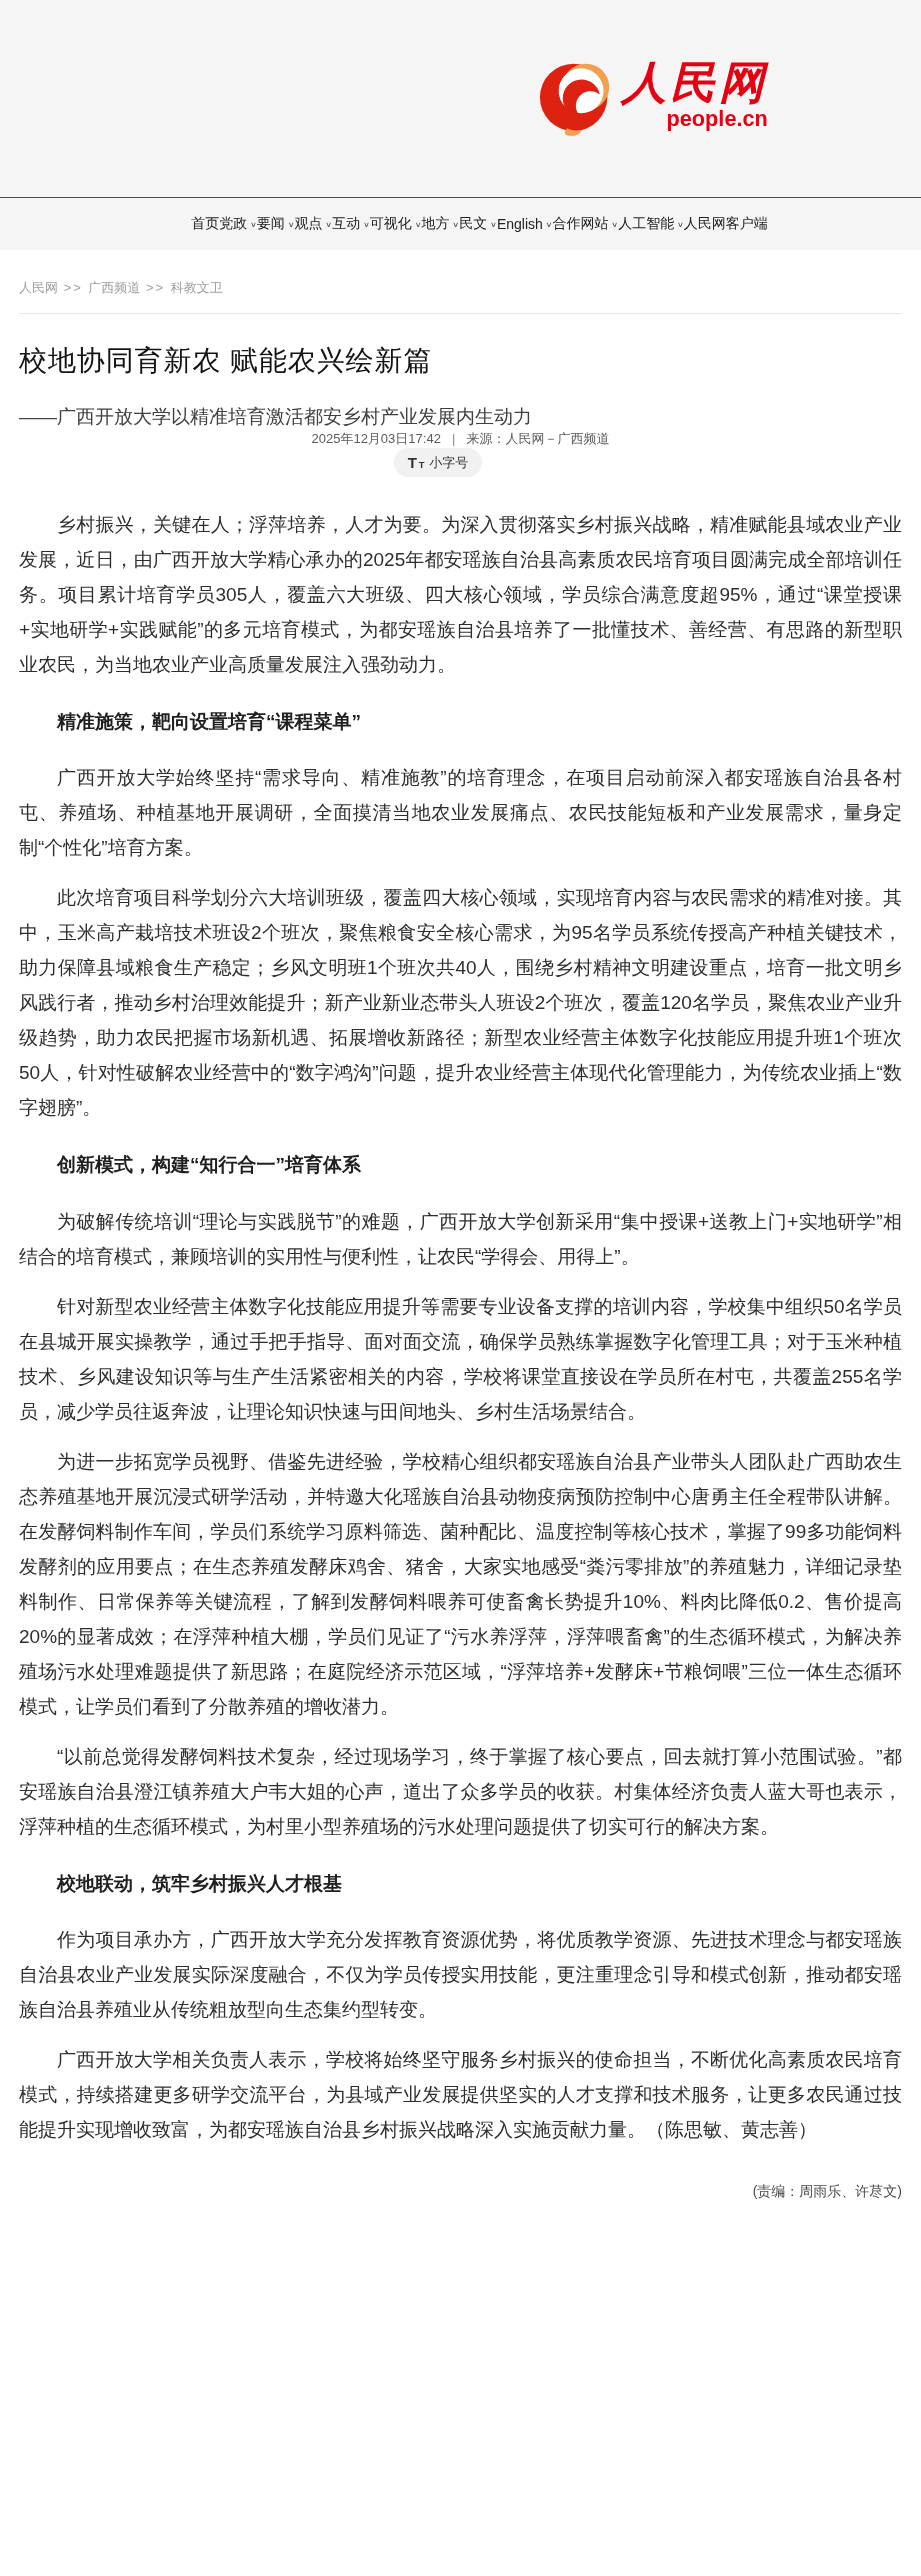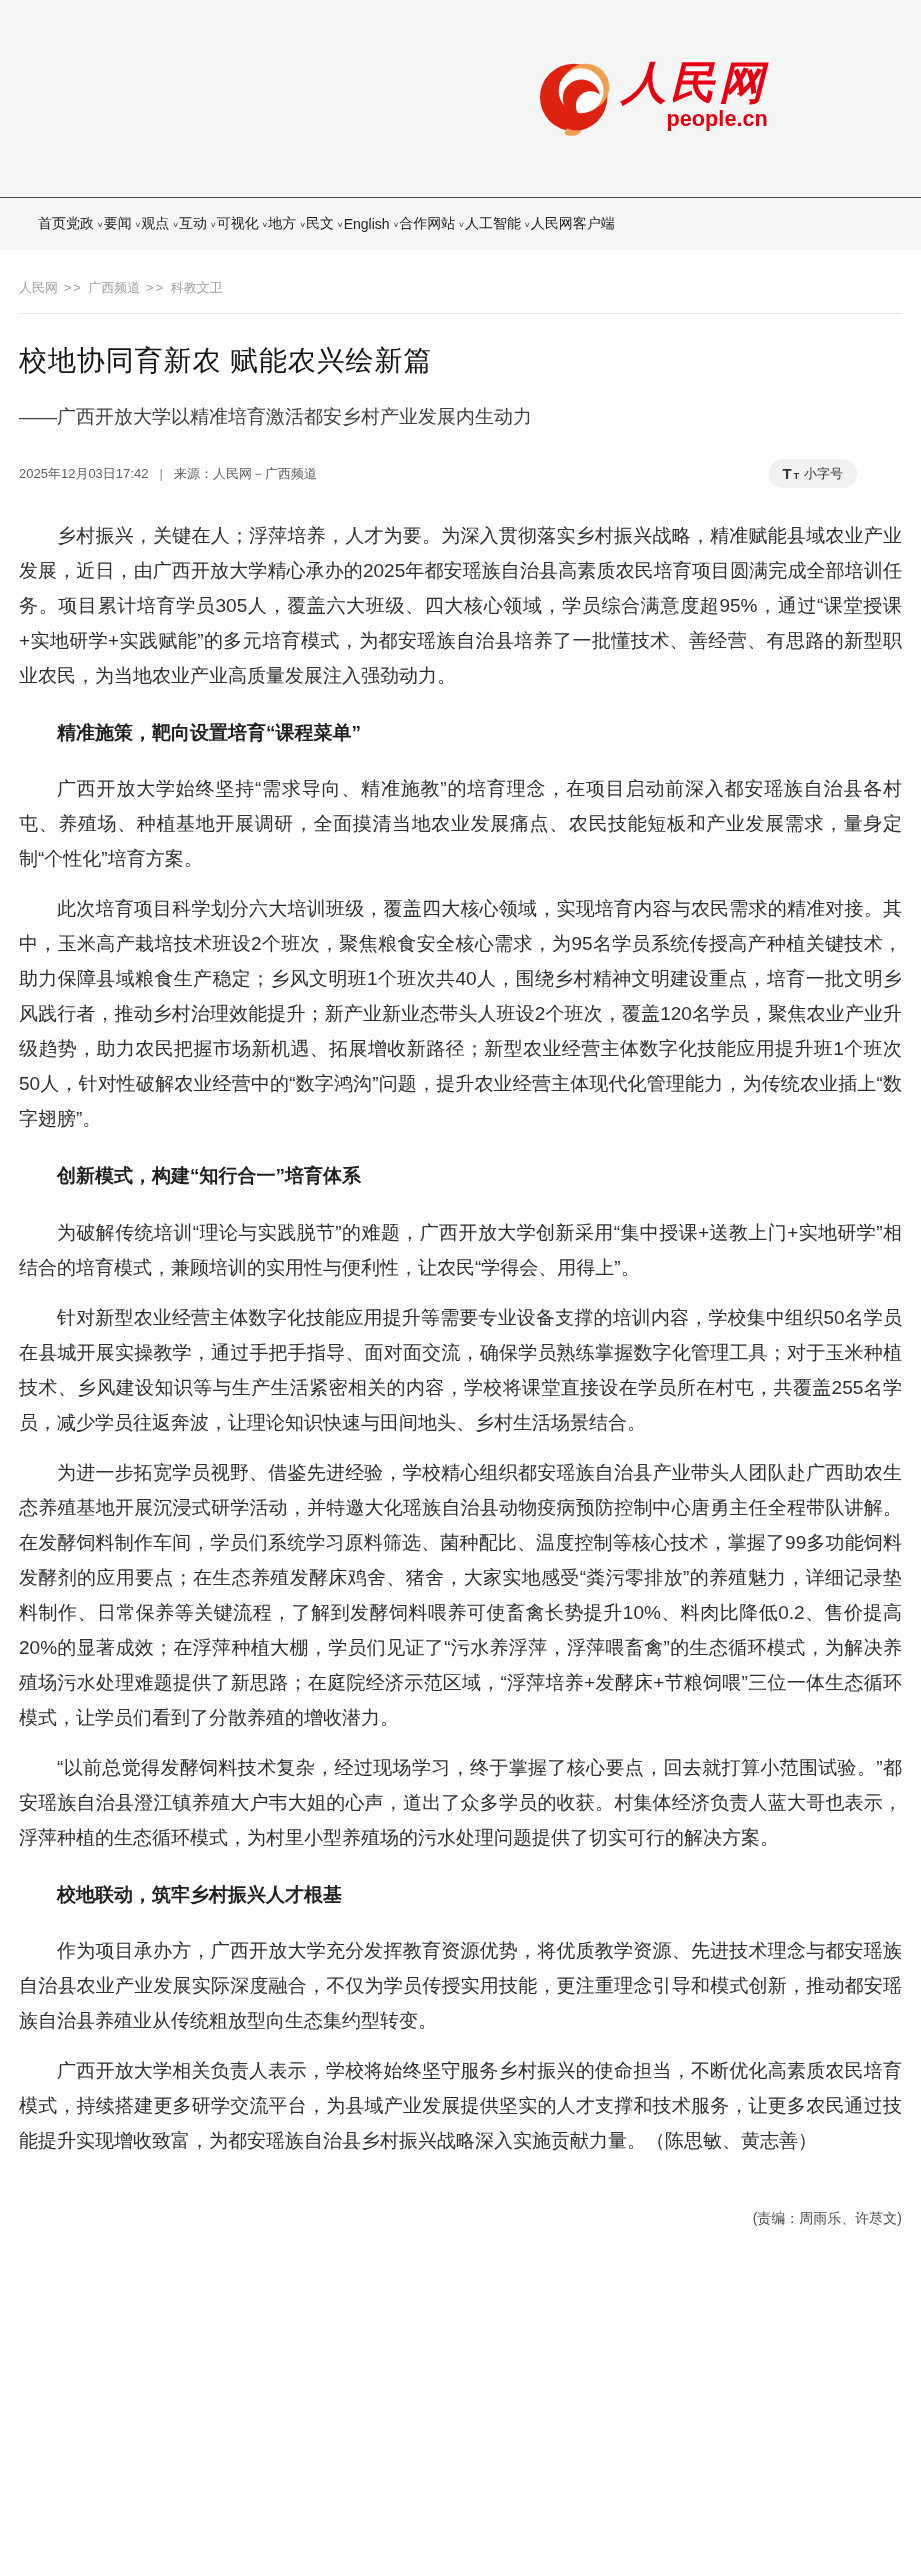--- a/index.html
+++ b/index.html
@@ -11,50 +11,50 @@
   
   .site-header{background:#f5f5f5;height:250px;position:relative;}
   .logo{position:absolute;left:539px;top:55px;display:flex;align-items:center;text-decoration:none;cursor:pointer;}
   .logo-mark{width:73px;height:81px;display:inline-block;}
   .logo-text{display:flex;flex-direction:column;align-items:flex-end;margin-left:9.4px;}
   .logo-cn{font-size:45px;line-height:45px;font-weight:700;color:#e60012;letter-spacing:3.8px;font-style:italic;}
   .logo-en{font-size:21.7px;line-height:24.5px;font-weight:700;color:#e60012;margin-top:1.9px;}
   .main-nav{
     position:absolute;left:0;right:0;bottom:0;height:53px;
     border-top:0.9px solid #4d4d4d;
-    display:flex;align-items:center;justify-content:flex-start;
+    display:flex;align-items:center;justify-content:center;
     padding:0 0 0 38px;box-sizing:border-box;
     font-size:14px;color:#222;white-space:nowrap;overflow:hidden;
   }
   .nav-item{display:flex;align-items:center;color:#222;text-decoration:none;cursor:pointer;flex:0 0 auto;}
   .nav-item .caret{font-size:9.4px;color:#555;margin-left:2.8px;transform:scaleY(.8);}
   
   .content{padding:0 19px;}
   .breadcrumb{margin-top:29px;font-size:13px;color:#9f9f9f;}
   .breadcrumb a{color:#9f9f9f;text-decoration:none;cursor:pointer;}
   .breadcrumb .bc-sep{margin:0 5.7px;letter-spacing:1.9px;}
   .rule{border-bottom:0.9px solid #e7e7e7;margin-top:16px;}
   .title{margin:25.4px 0 0;font-size:28px;line-height:43px;font-weight:400;color:#141414;letter-spacing:0.9px;}
   .subtitle{margin-top:21.7px;font-size:19px;color:#404040;}
-  .meta{margin-top:29px;display:flex;align-items:center;justify-content:space-between;font-size:13px;color:#5c5c5c;}
+  .meta{display:flex;align-items:center;justify-content:space-between;font-size:13px;color:#5c5c5c;flex-direction:column;}
   .meta-left .sep{margin:0 7.5px;color:#8a8a8a;}
   .meta-left a{color:#5c5c5c;text-decoration:none;cursor:pointer;}
   .font-pill{
     border:none;background:#f1f1f1;border-radius:15px;height:29px;
     padding:0 14px;margin-right:45px;display:flex;align-items:center;gap:4.7px;
     font-family:inherit;font-size:13px;color:#333;cursor:pointer;
   }
   .t-big{font-size:15px;font-weight:700;line-height:1;}
   .t-small{font-size:9.4px;font-weight:700;line-height:1;margin-left:-2.8px;margin-top:3.8px;}
   .pill-label{font-size:13px;}
   
   .article-body{margin-top:30px;font-size:19px;line-height:35px;color:#2e2e2e;text-align:justify;}
   .article-body p{margin:0 0 15px;text-indent:2em;}
   .article-body h3{margin:21.7px 0 21.7px;font-size:19px;line-height:35px;font-weight:700;color:#1f1f1f;text-indent:2em;}
-  .editors{margin:52px 0 28px;text-align:right;font-size:14px;color:#4a4a4a;}
+  .editors{margin:36px 0 28px;text-align:right;font-size:14px;color:#4a4a4a;}
 </style>
 </head>
 <body>
 
 <div class="page">
 
   <header class="site-header">
     <a class="logo">
       <span class="logo-mark">
         <svg width="73" height="81" viewBox="0 0 78 86" xmlns="http://www.w3.org/2000/svg">

